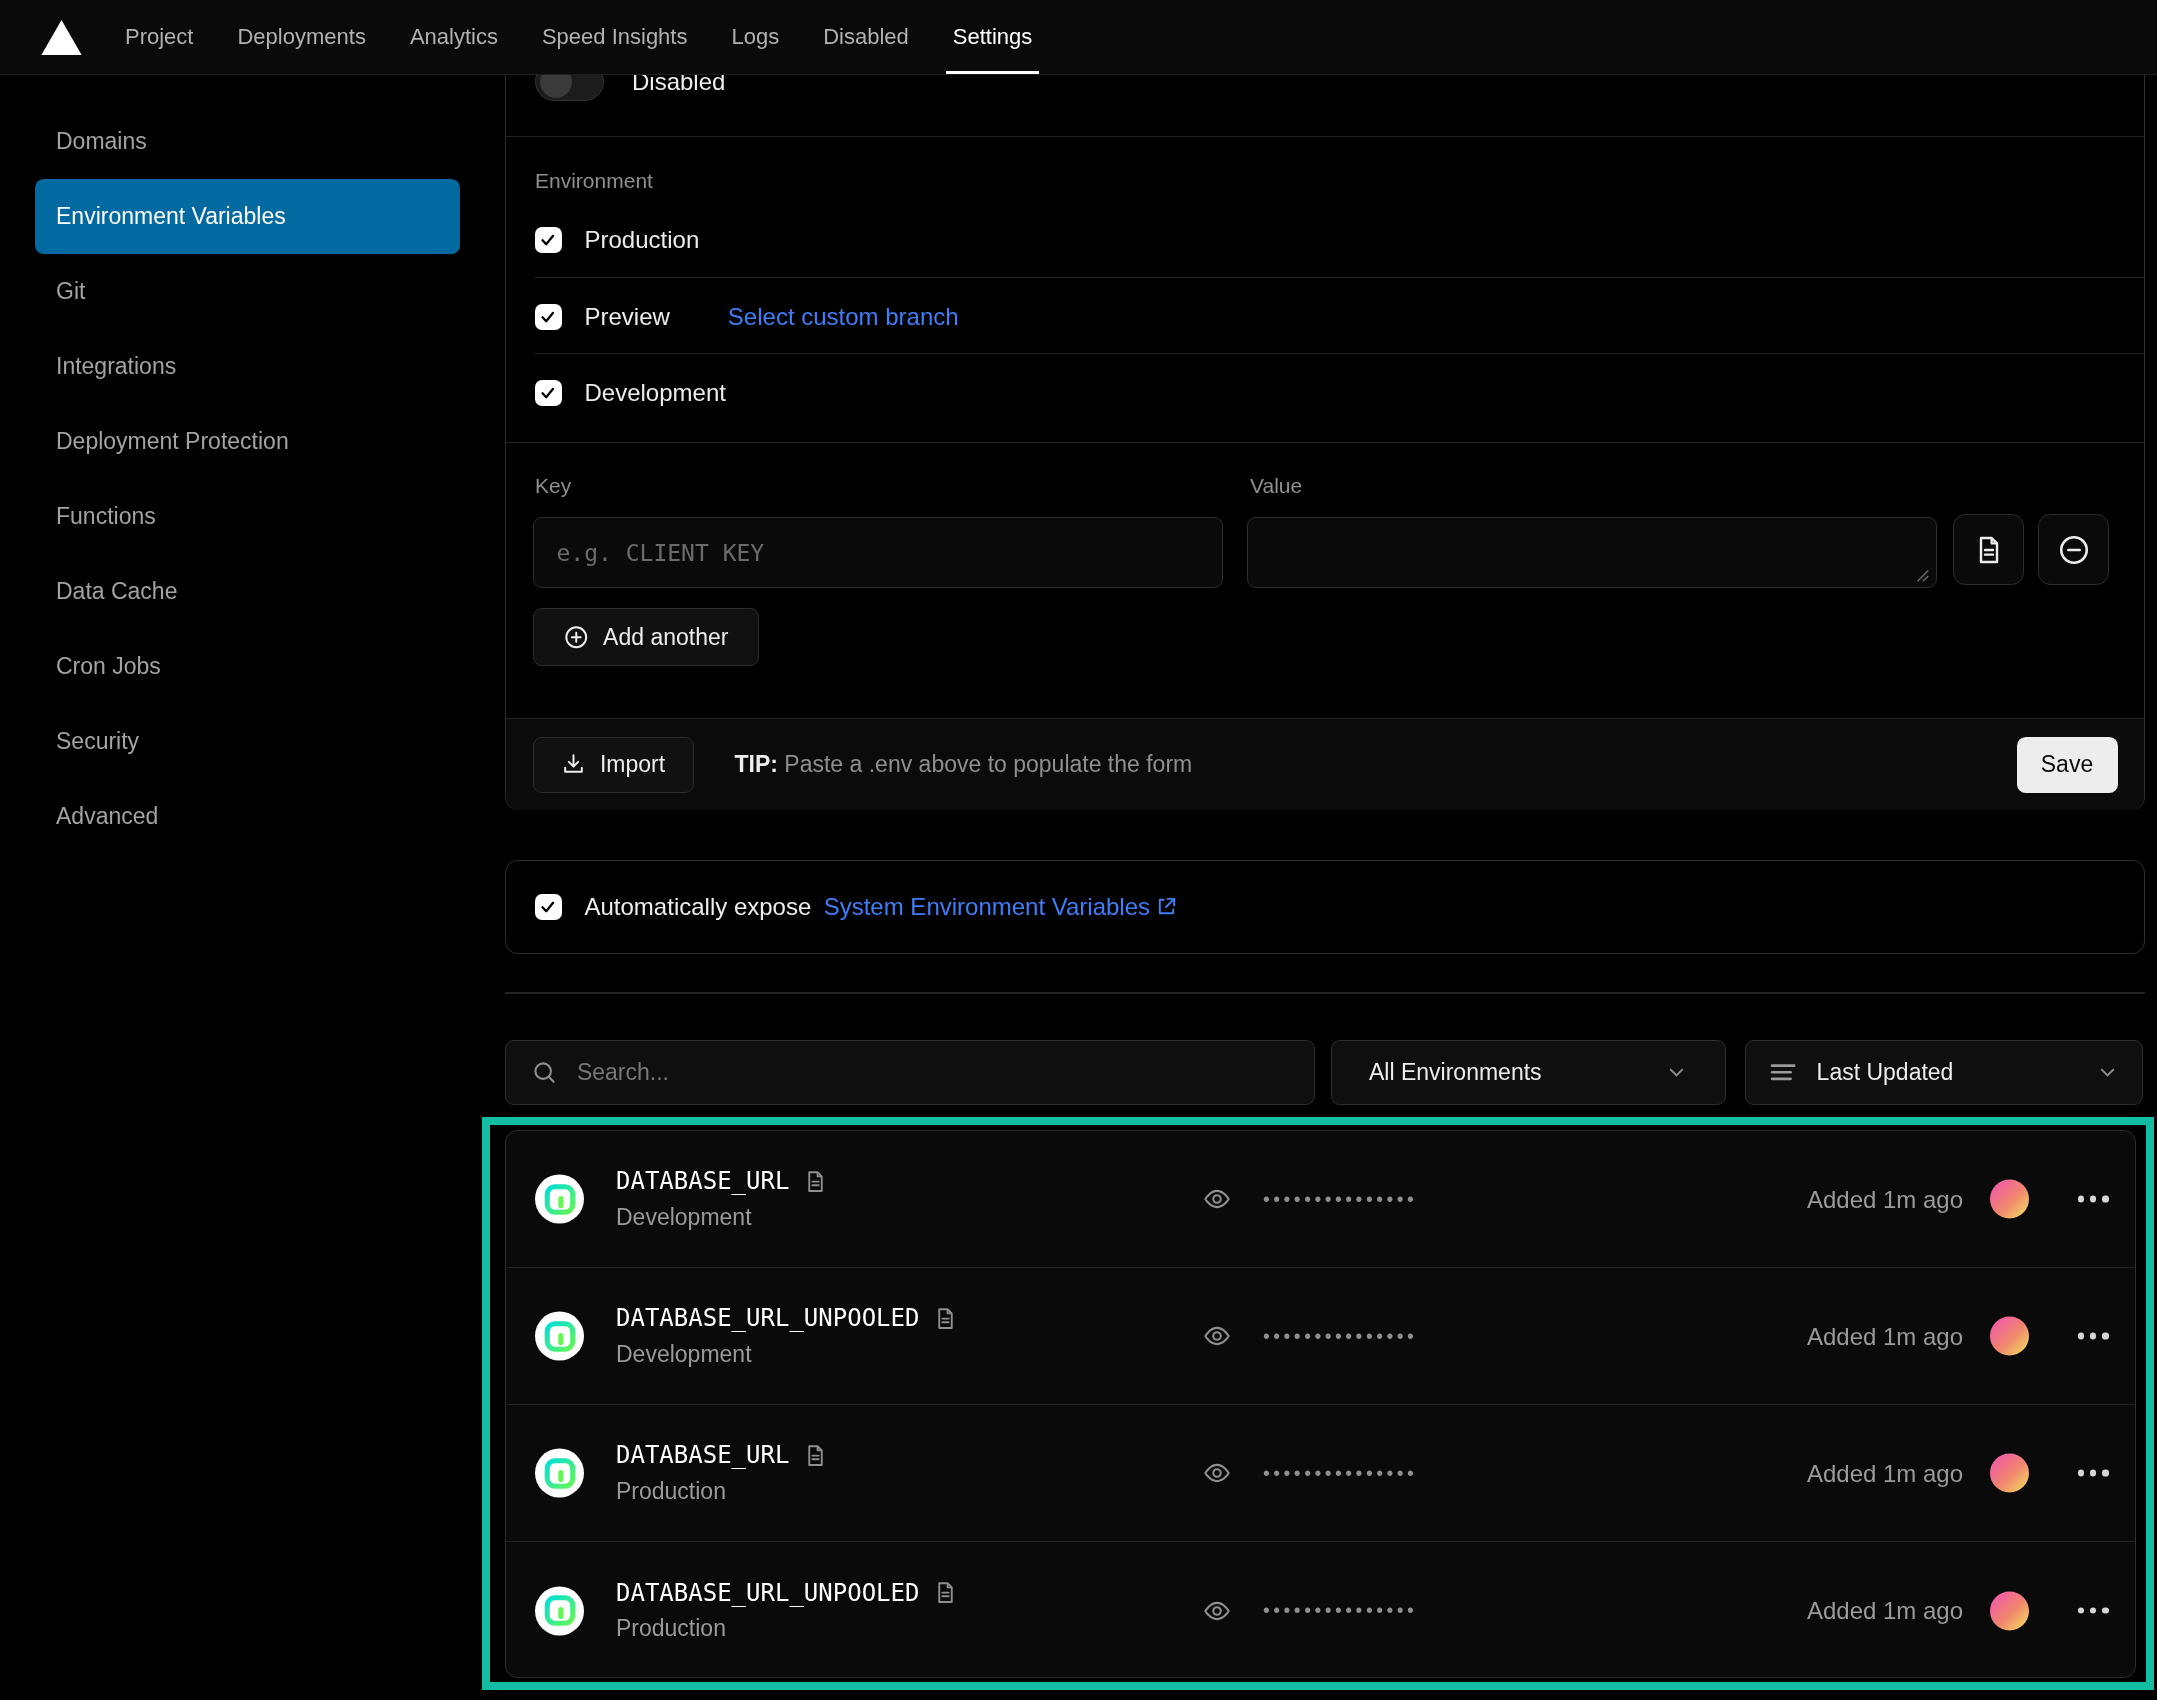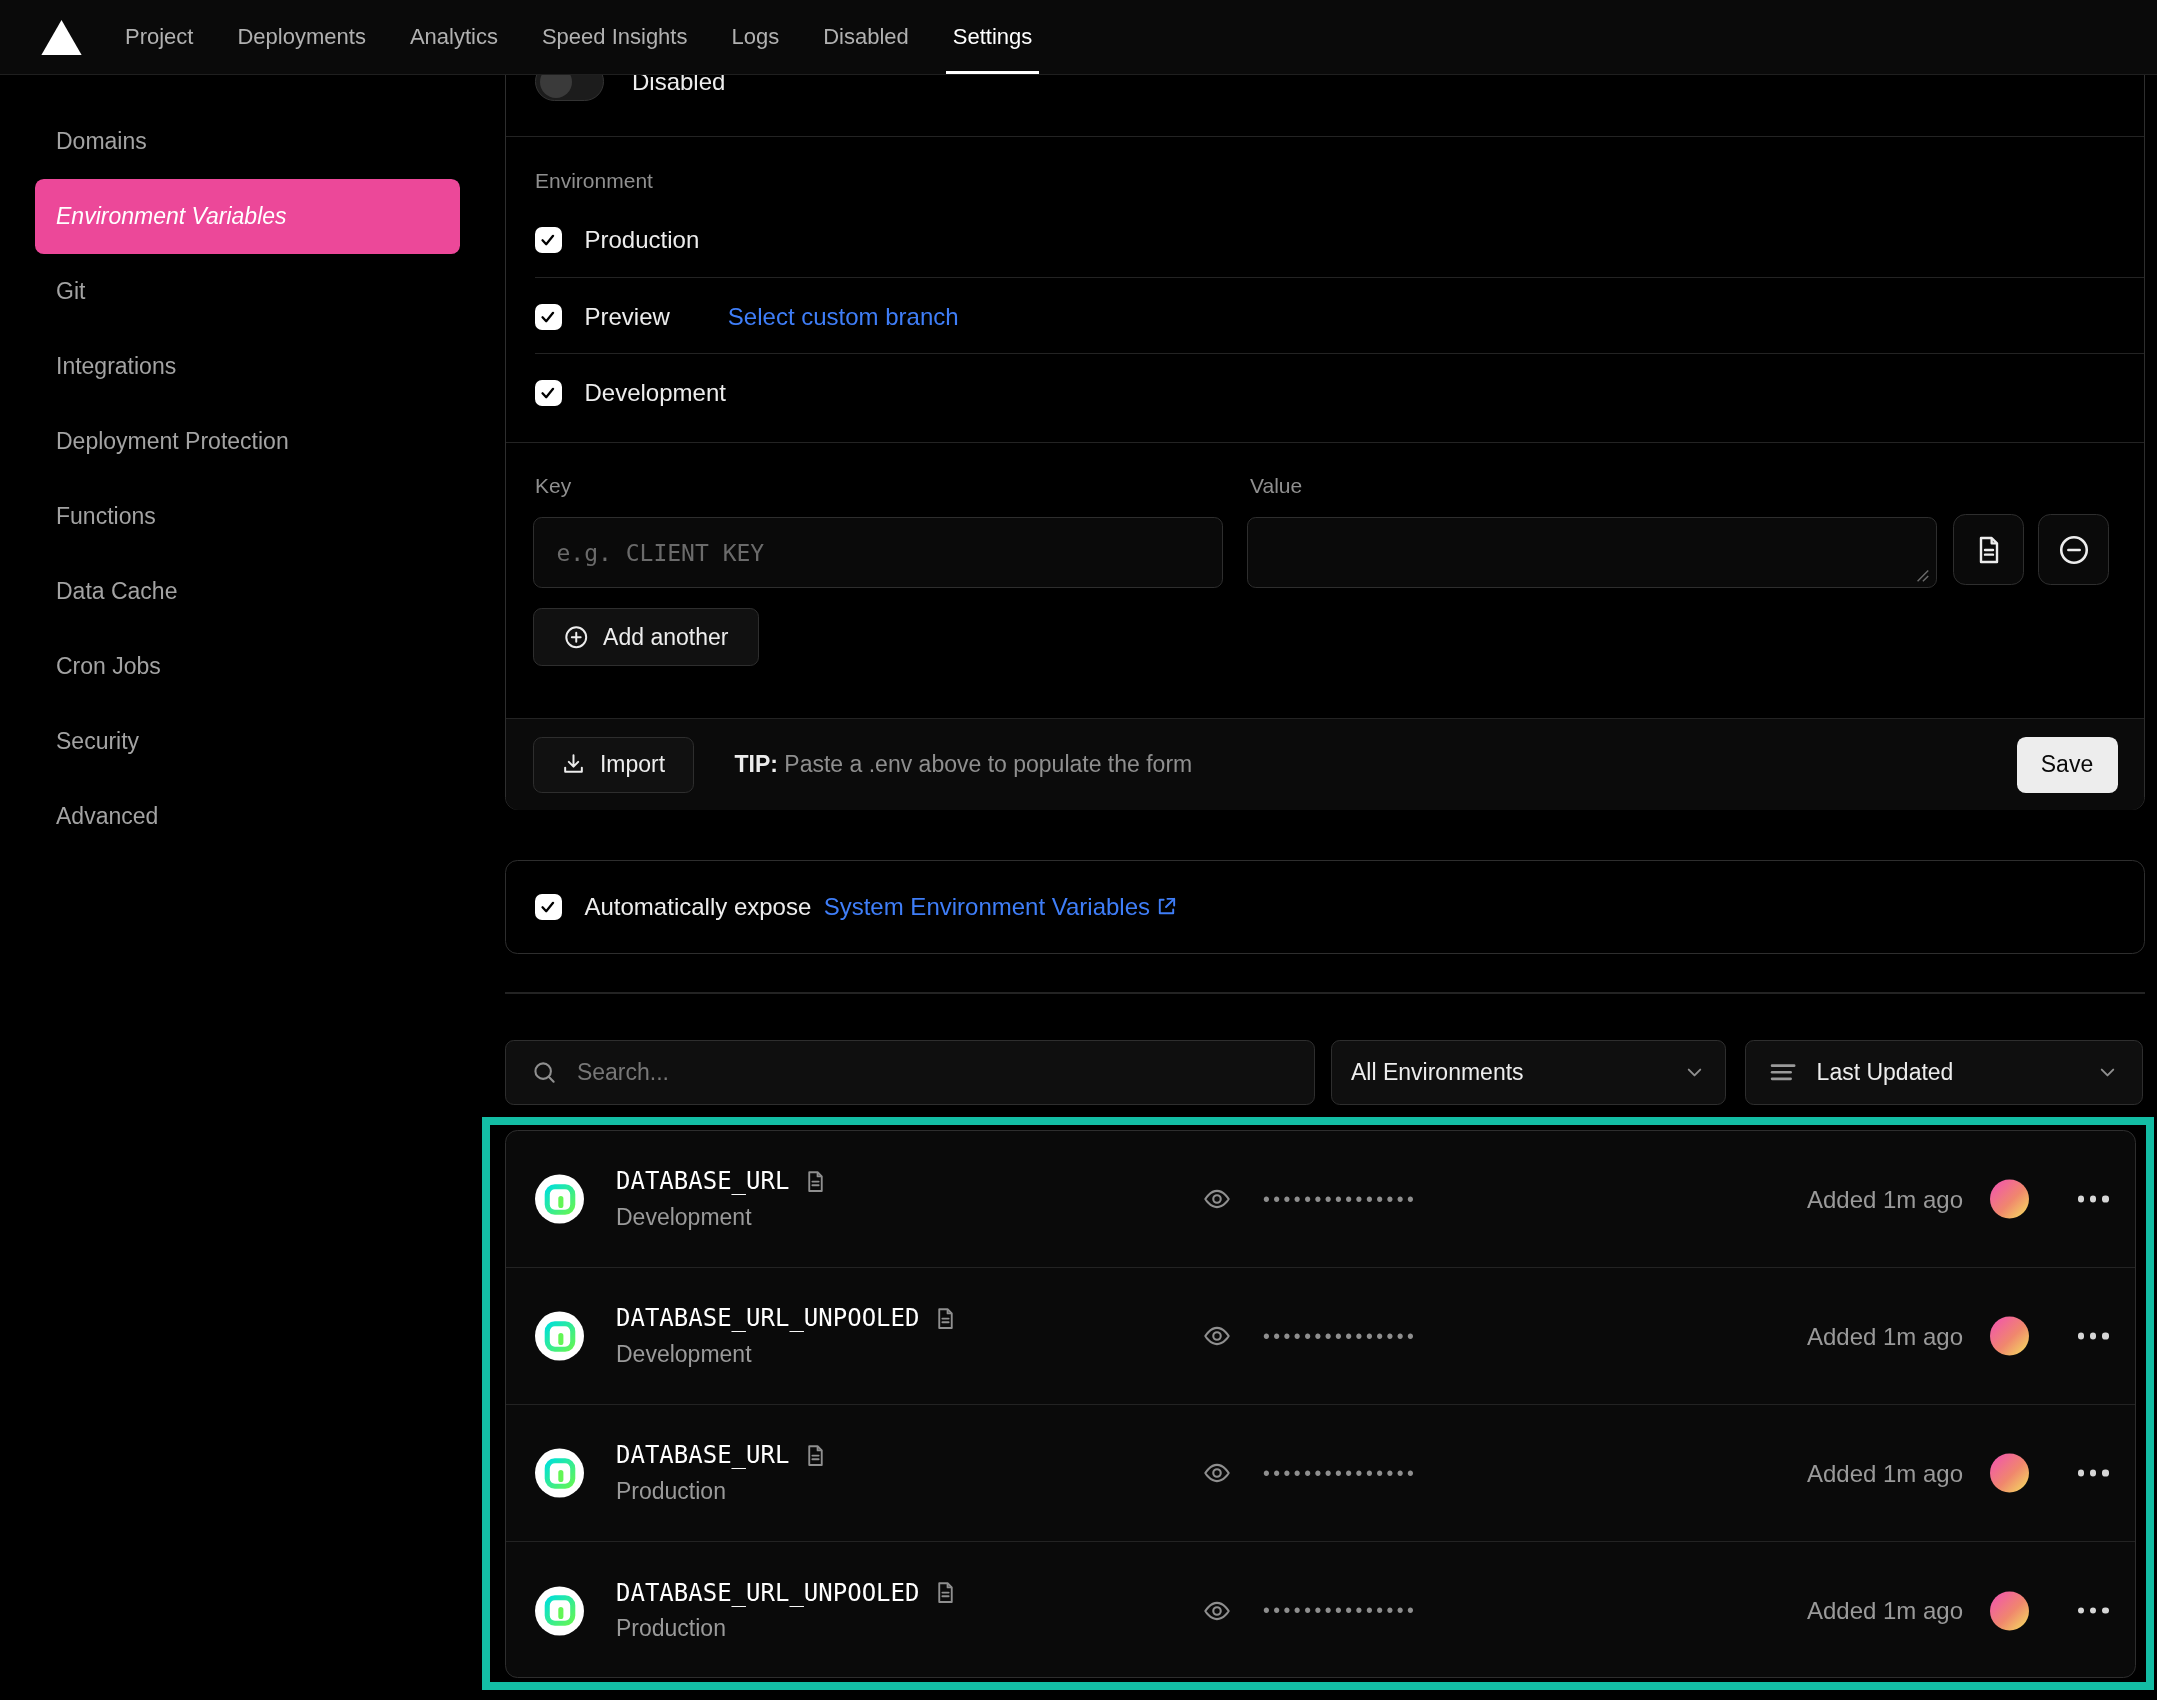--- a/index.html
+++ b/index.html
@@ -26,21 +26,21 @@
   .nav-item.active::after {
     content:""; position:absolute; left:15px; right:15px; bottom:0; height:3.5px; background:#fff;
   }
 
   
   .sidebar { position:absolute; left:35px; top:104px; width:425px; z-index:2; }
   .side-item {
     height:75px; display:flex; align-items:center; padding-left:21px;
     font-size:23px; color:#a3a3a3; border-radius:8.8px; cursor:pointer;
   }
-  .side-item.active { background:#ec4899; color:#fff;font-style:italic; }
+  .side-item.active { background:#0369a1; color:#fff; }
 
   
   .card { position:absolute; background:#000; border:0.9px solid #2e2e2e; border-radius:12.4px; }
 
   
   .card-main { left:505px; top:-23px; width:1640px; height:833px; z-index:1; }
   .row-toggle { position:absolute; left:29px; top:84px; display:flex; align-items:center; gap:28px; }
   .toggle { width:69px; height:39px; border-radius:19.4px; background:#1c1c1c; border:0.9px solid #333; position:relative; cursor:pointer; }
   .toggle .knob { position:absolute; left:3.5px; top:2.6px; width:32px; height:32px; border-radius:50%; background:#3a3a3a; }
   .toggle-label { font-size:24px; color:#ededed; }
@@ -100,21 +100,21 @@
   .filter-box {
     position:absolute; top:1040px; height:65px; background:#0f0f0f;
     border:0.9px solid #2e2e2e; border-radius:8.8px; display:flex; align-items:center; color:#ededed; font-size:23px;
   }
   .search-box { left:505px; width:810px; gap:19.4px; padding-left:25px; }
   .search-box input {
     background:transparent; border:none; outline:none; color:#ededed;
     font-size:23px; width:688px; font-family:"Liberation Sans", sans-serif;
   }
   .search-box input::placeholder { color:#777; }
-  .env-filter { left:1331px; width:395px; padding:0 19px; justify-content:space-between; cursor:pointer; }
+  .env-filter { left:1331px; width:395px; padding:0 37px; justify-content:space-between; cursor:pointer; }
   .sort-filter { left:1745px; width:398px; padding:0 23px; cursor:pointer; }
   .sort-filter .flabel { margin-left:17.6px; flex:1; }
   .chev { color:#8f8f8f; }
 
   
   .annotation {
     position:absolute; left:482px; top:1117px; width:1672px; height:573px;
     border:8.8px solid #13bda4; z-index:10; pointer-events:none;
   }
 

